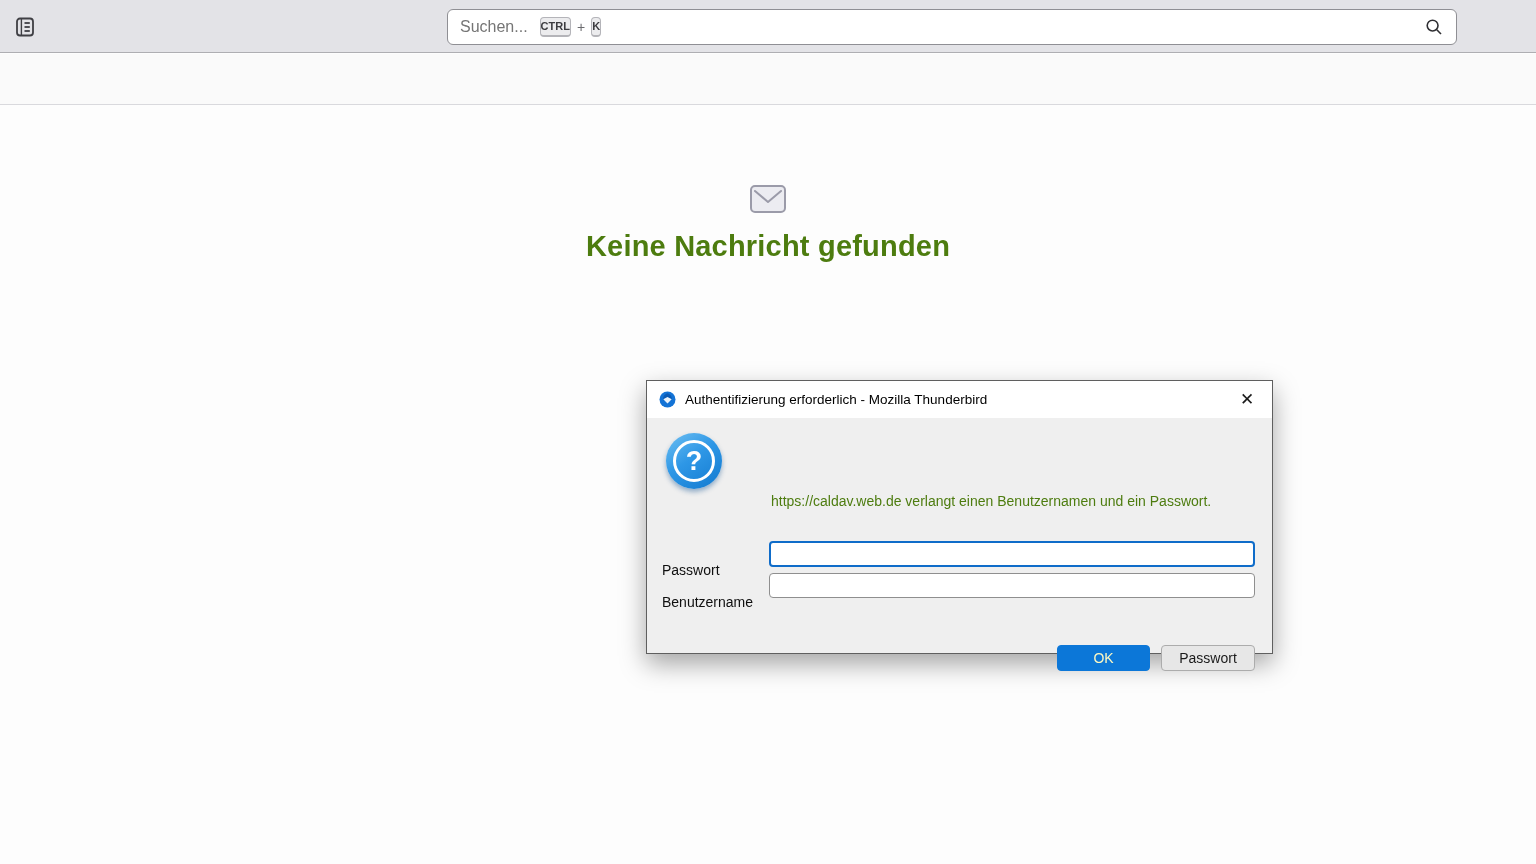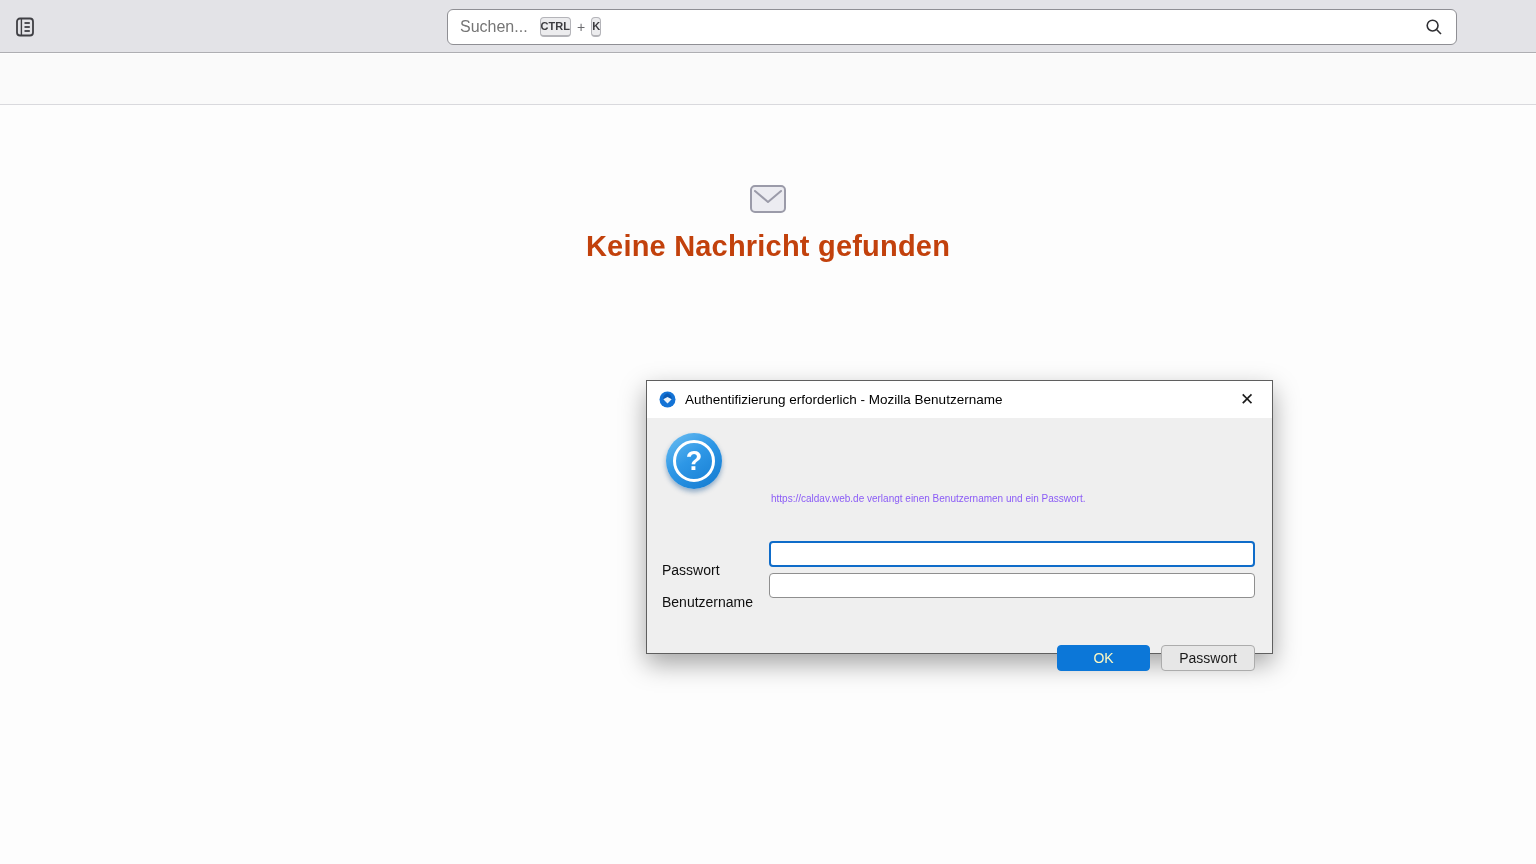--- a/index.html
+++ b/index.html
@@ -39,21 +39,21 @@
   
   .subtoolbar {
     position: absolute; left: 0; top: 54px; width: 1536px; height: 51px;
     background: #fafafa; border-bottom: 1px solid #d9d9dd;
   }
 
   
   .main-area { position: absolute; left: 0; top: 106px; width: 1536px; height: 758px; background: #fdfdfd; }
   .empty-state { position: absolute; left: 0; top: 76px; width: 100%; text-align: center; }
   .envelope-wrap { display: flex; justify-content: center; margin-bottom: 14px; }
-  .empty-title { font-size: 29px; font-weight: 600; color: #c2410c; letter-spacing: 0.2px; margin-top: 10px; }
+  .empty-title { font-size: 29px; font-weight: 600; color: #4d7c0f; letter-spacing: 0.2px; margin-top: 10px; }
 
   
   .dialog {
     position: absolute; left: 646px; top: 380px; width: 627px; height: 274px;
     background: #efefef; border: 1px solid #5f5f5f;
     box-shadow: 0 10px 24px rgba(0,0,0,0.35);
   }
   .dialog-titlebar {
     height: 37px; background: #ffffff;
     display: flex; align-items: center; padding: 0 12px;
@@ -75,21 +75,21 @@
     display: flex; align-items: center; justify-content: center;
   }
   .q-icon-ring {
     width: 42px; height: 42px; border-radius: 50%; border: 3px solid #ffffff;
     display: flex; align-items: center; justify-content: center;
   }
   .q-glyph { color: #ffffff; font-size: 27px; font-weight: bold; font-family: "Liberation Sans", sans-serif; }
 
   .dialog-message {
     position: absolute; left: 124px; top: 75px; width: 490px;
-    font-size: 10px; color: #8b5cf6;
+    font-size: 14px; color: #4d7c0f;
   }
 
   .field-label { position: absolute; left: 15px; font-size: 14px; color: #0f0f0f; }
   .label-username { top: 128px; margin-top: 48px; }
   .label-password { top: 144px; }
 
   .text-input {
     position: absolute; left: 122px; width: 486px;
     background: #ffffff; border-radius: 4px;
     font-size: 14px; padding: 0 6px; font-family: "Liberation Sans", sans-serif;
@@ -160,21 +160,21 @@
 
 <section class="dialog">
   <div class="dialog-titlebar">
     <span class="tb-icon">
       <svg width="17" height="17" viewBox="0 0 17 17">
         <circle cx="8.5" cy="8.5" r="8" fill="#1373d6"></circle>
         <path d="M8.5 2.2 C5 3.5 3.4 6.5 4.6 9.6 L8.5 7.2 L12.4 9.6 C13.6 6.5 12 3.5 8.5 2.2 Z" fill="#0b5bb5"></path>
         <path d="M4.3 8.2 L8.5 6 L12.7 8.2 L8.5 12.6 Z" fill="#e9f2fb"></path>
       </svg>
     </span>
-    <span class="dialog-title">Authentifizierung erforderlich - Mozilla Benutzername</span>
+    <span class="dialog-title">Authentifizierung erforderlich - Mozilla Thunderbird</span>
     <button class="dialog-close">✕</button>
   </div>
 
   <div class="dialog-body">
     <div class="q-icon">
       <div class="q-icon-ring">
         <span class="q-glyph">?</span>
       </div>
     </div>
 

